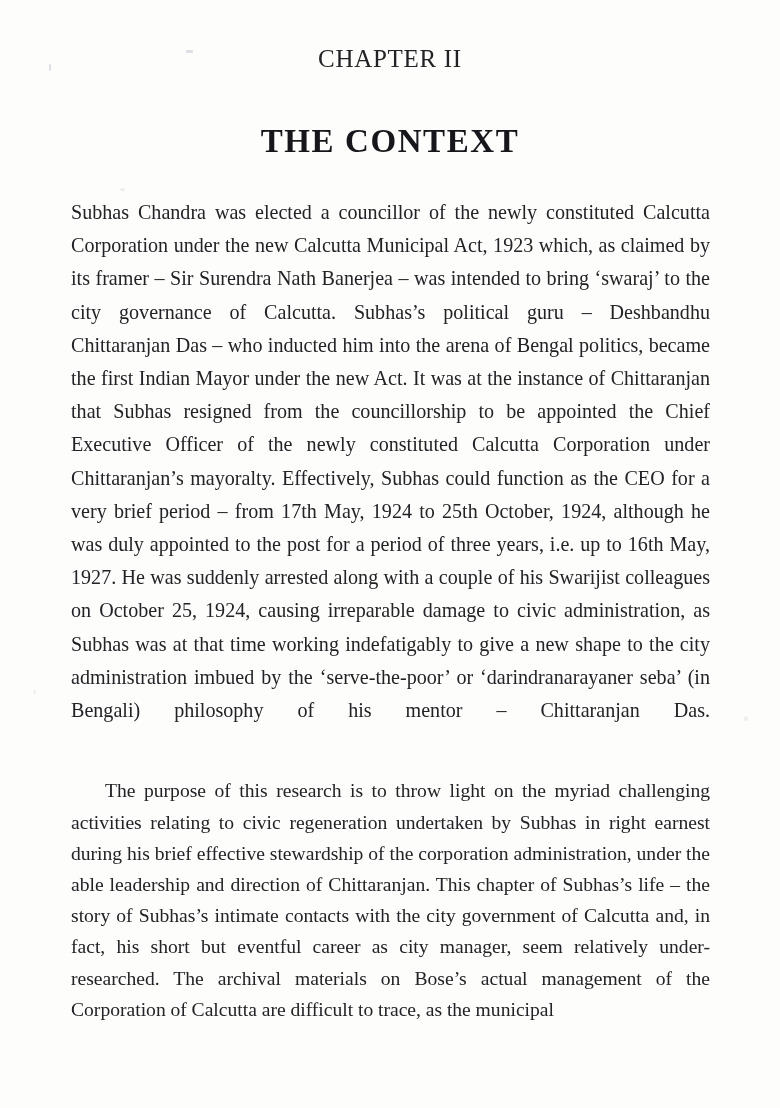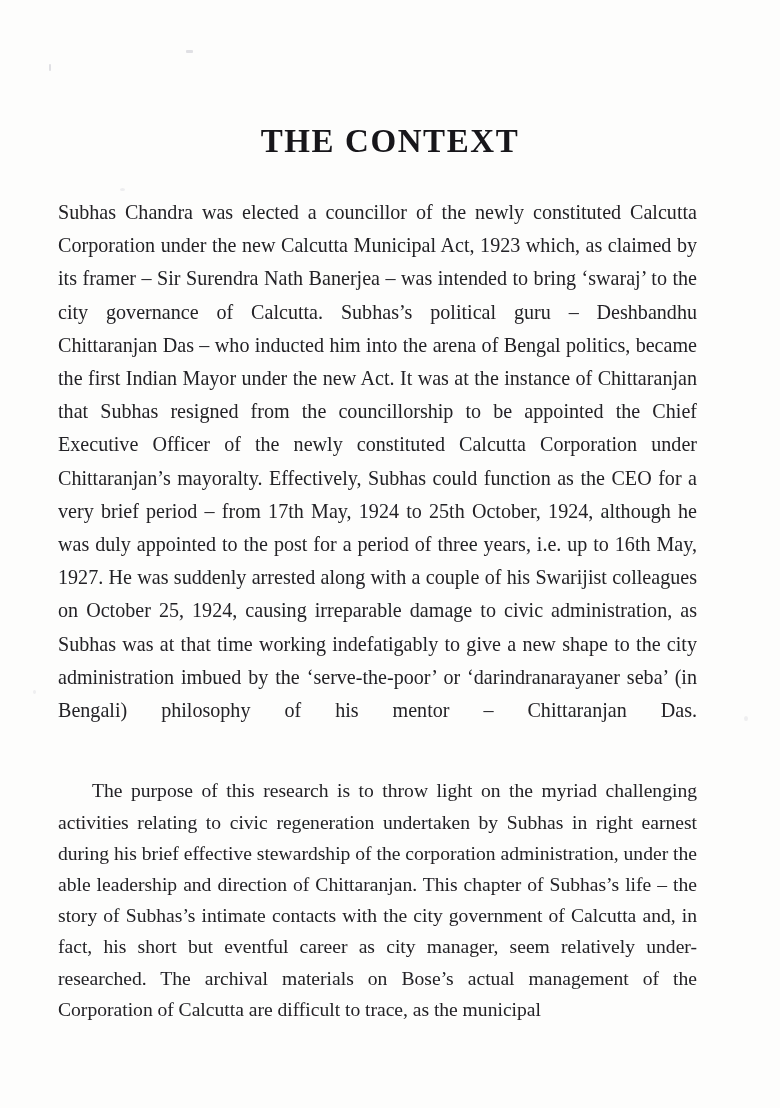--- a/index.html
+++ b/index.html
@@ -58,21 +58,21 @@
     font-size: 33px;
     line-height: 40px;
     font-weight: bold;
     letter-spacing: 1.6px;
     color: #17161a;
   }
 
   .body-block {
     position: absolute;
     top: 196px;
-    left: 58px;
+    left: 71px;
     width: 639px;
   }
 
   .para {
     margin: 0;
     text-align: justify;
     text-justify: inter-word;
     color: #232226;
     -webkit-font-smoothing: none;
   }
@@ -103,20 +103,21 @@
 <body>
 
 <div class="page">
 
   <span class="speckle speckle-a"></span>
   <span class="speckle speckle-b"></span>
   <span class="speckle speckle-c"></span>
   <span class="speckle speckle-d"></span>
   <span class="speckle speckle-e"></span>
 
+  <div class="chapter-label">CHAPTER II</div>
 
   <h1 class="chapter-title">THE CONTEXT</h1>
 
   <div class="body-block">
     <p class="para para-one">Subhas Chandra was elected a councillor of the newly constituted Calcutta Corporation under the new Calcutta Municipal Act, 1923 which, as claimed by its framer – Sir Surendra Nath Banerjea – was intended to bring ‘swaraj’ to the city governance of Calcutta. Subhas’s political guru – Deshbandhu Chittaranjan Das – who inducted him into the arena of Bengal politics, became the first Indian Mayor under the new Act. It was at the instance of Chittaranjan that Subhas resigned from the councillorship to be appointed the Chief Executive Officer of the newly constituted Calcutta Corporation under Chittaranjan’s mayoralty. Effectively, Subhas could function as the CEO for a very brief period – from 17th May, 1924 to 25th October, 1924, although he was duly appointed to the post for a period of three years, i.e. up to 16th May, 1927. He was suddenly arrested along with a couple of his Swarijist colleagues on October 25, 1924, causing irreparable damage to civic administration, as Subhas was at that time  working indefatigably to give a new shape to the city administration imbued by the ‘serve-the-poor’ or ‘darindranarayaner seba’ (in Bengali) philosophy of his mentor – Chittaranjan Das.</p>
     <p class="para para-two">The purpose of this research is to throw light on the myriad challenging activities relating to civic regeneration undertaken by Subhas in right earnest during his brief effective stewardship of the corporation administration, under the able leadership and direction of Chittaranjan. This chapter of Subhas’s life – the story of Subhas’s intimate contacts with the city government of Calcutta and, in fact, his short but eventful career as city manager, seem relatively under-researched. The archival materials on Bose’s actual management of the Corporation of Calcutta are difficult to trace, as the municipal</p>
   </div>
 
 </div>
 

